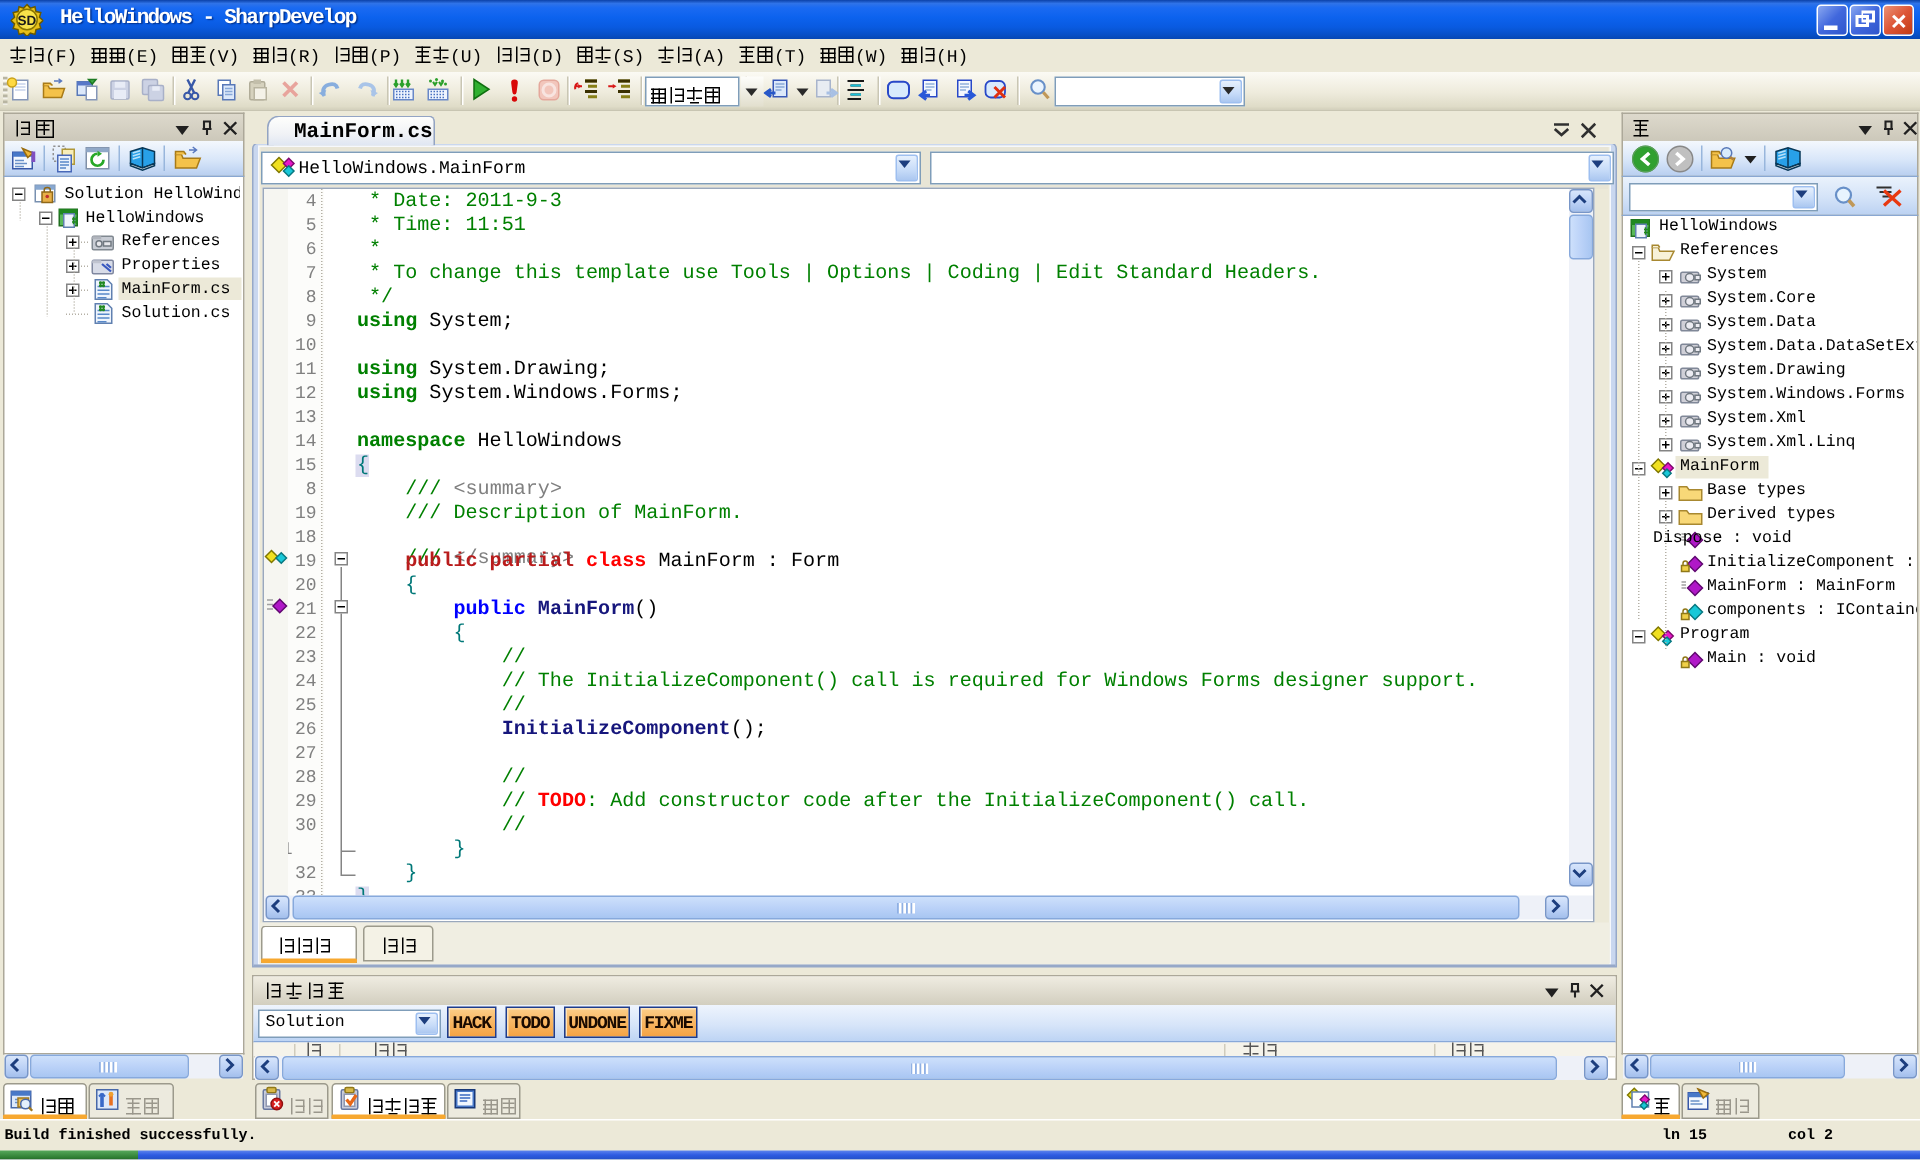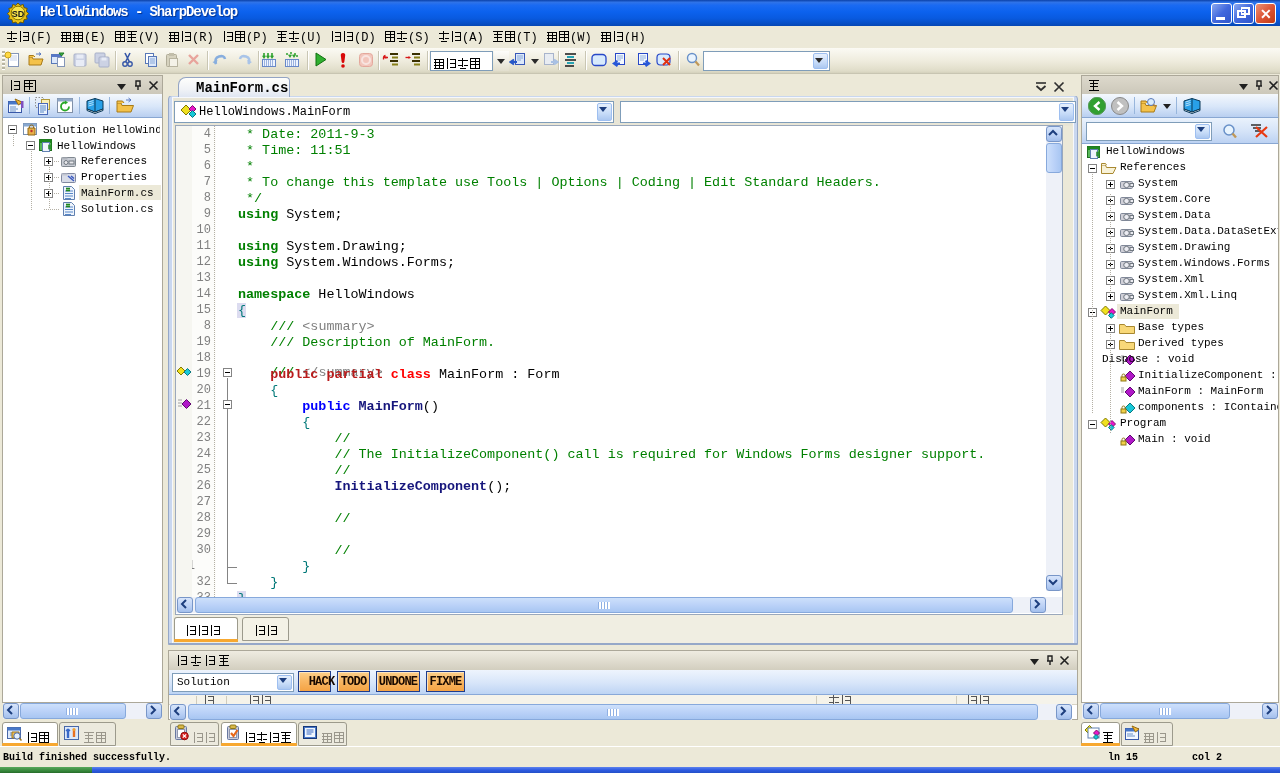--- a/index.html
+++ b/index.html
@@ -453,20 +453,21 @@
         <div style="position:absolute;left:21px;top:239px;white-space:pre">    <span style="color:#008000">/// </span><span style="color:#808080">&lt;/summary&gt;</span></div>
         <div style="position:absolute;left:21px;top:241px;white-space:pre">    <b style="color:#b91c1c">public partial </b><b style="color:#ff0000">class</b> MainForm : Form</div>
         <div style="position:absolute;left:21px;top:257px;white-space:pre">    <span style="color:#007878">{</span></div>
         <div style="position:absolute;left:21px;top:273px;white-space:pre">        <b style="color:#0000ff">public</b> <b style="color:#16167c">MainForm</b>()</div>
         <div style="position:absolute;left:21px;top:289px;white-space:pre">        <span style="color:#007878">{</span></div>
         <div style="position:absolute;left:21px;top:305px;white-space:pre">            <span style="color:#008000">//</span></div>
         <div style="position:absolute;left:21px;top:321px;white-space:pre">            <span style="color:#008000">// The InitializeComponent() call is required for Windows Forms designer support.</span></div>
         <div style="position:absolute;left:21px;top:337px;white-space:pre">            <span style="color:#008000">//</span></div>
         <div style="position:absolute;left:21px;top:353px;white-space:pre">            <b style="color:#16167c">InitializeComponent</b>();</div>
         <div style="position:absolute;left:21px;top:385px;white-space:pre">            <span style="color:#008000">//</span></div>
+        <div style="position:absolute;left:21px;top:401px;white-space:pre">            <span style="color:#008000">// </span><b style="color:#ff0000">TODO</b><span style="color:#008000">: Add constructor code after the InitializeComponent() call.</span></div>
         <div style="position:absolute;left:21px;top:417px;white-space:pre">            <span style="color:#008000">//</span></div>
         <div style="position:absolute;left:21px;top:433px;white-space:pre">        <span style="color:#007878">}</span></div>
         <div style="position:absolute;left:21px;top:449px;white-space:pre">    <span style="color:#007878">}</span></div>
         <div style="position:absolute;left:21px;top:465px;white-space:pre"><span style="color:#007878">}</span></div>
       </div>
 </div>
 <div class="abs" style="left:227px;top:378px;width:1px;height:206px;background:#848484"></div>
 <div class="abs" style="left:228px;top:567px;width:9px;height:1px;background:#848484"></div>
 <div class="abs" style="left:228px;top:583px;width:9px;height:1px;background:#848484"></div>
 <div class="abs" style="left:223px;top:368px;width:9px;height:9px;background:#fff;border:1px solid #848484"></div>
@@ -532,21 +533,21 @@
 <div class="combo" style="left:172px;top:673px;width:122px;height:19px">
       <div class="dd">
         <svg class="abs" style="left:0px;top:0px" width="11" height="8" viewBox="0 0 11 8">
           <path d="M1 2 L9 2 L5 7 Z" fill="#1d3e7e"></path>
         </svg>
       </div>
     </div>
 <div class="abs" style="left:177px;top:676px;font:11px 'Liberation Mono',monospace;color:#000">Solution</div>
 <div class="abs" style="left:298px;top:673px;width:1px;height:19px;background:#9cb8dc;box-shadow:1px 0 0 #fff"></div>
 <div class="abs" style="left:298px;top:671px;width:33px;height:21px;background:linear-gradient(180deg,#fccf8a 0%,#f9b865 45%,#f5a344 100%);border:1px solid #1e3c8c;box-shadow:inset 1px 1px 0 #fde4bc"></div>
-<div class="abs" style="left:298px;top:675px;width:47px;text-align:center;font:bold 12px 'Liberation Mono',monospace;color:#1a0a00;letter-spacing:-.8px">HACK</div>
+<div class="abs" style="left:298px;top:675px;width:33px;text-align:center;font:bold 12px 'Liberation Mono',monospace;color:#1a0a00;letter-spacing:-.8px">HACK</div>
 <div class="abs" style="left:337px;top:671px;width:33px;height:21px;background:linear-gradient(180deg,#fccf8a 0%,#f9b865 45%,#f5a344 100%);border:1px solid #1e3c8c;box-shadow:inset 1px 1px 0 #fde4bc"></div>
 <div class="abs" style="left:337px;top:675px;width:33px;text-align:center;font:bold 12px 'Liberation Mono',monospace;color:#1a0a00;letter-spacing:-.8px">TODO</div>
 <div class="abs" style="left:376px;top:671px;width:44px;height:21px;background:linear-gradient(180deg,#fccf8a 0%,#f9b865 45%,#f5a344 100%);border:1px solid #1e3c8c;box-shadow:inset 1px 1px 0 #fde4bc"></div>
 <div class="abs" style="left:376px;top:675px;width:44px;text-align:center;font:bold 12px 'Liberation Mono',monospace;color:#1a0a00;letter-spacing:-.8px">UNDONE</div>
 <div class="abs" style="left:426px;top:671px;width:39px;height:21px;background:linear-gradient(180deg,#fccf8a 0%,#f9b865 45%,#f5a344 100%);border:1px solid #1e3c8c;box-shadow:inset 1px 1px 0 #fde4bc"></div>
 <div class="abs" style="left:426px;top:675px;width:39px;text-align:center;font:bold 12px 'Liberation Mono',monospace;color:#1a0a00;letter-spacing:-.8px">FIXME</div>
 <div class="abs" style="left:169px;top:695px;width:908px;height:10px;background:#f5f3ea;border-bottom:1px solid #d8d4c4"></div>
 <div class="abs" style="left:203px;top:695px;color:#555;font:11px sans-serif"><span class="c c4 "></span></div>
 <div class="abs" style="left:248px;top:695px;color:#555;font:11px sans-serif"><span class="c c4 "></span><span class="c c4 "></span></div>
 <div class="abs" style="left:828px;top:695px;color:#555;font:11px sans-serif"><span class="c c3 "></span><span class="c c4 "></span></div>

